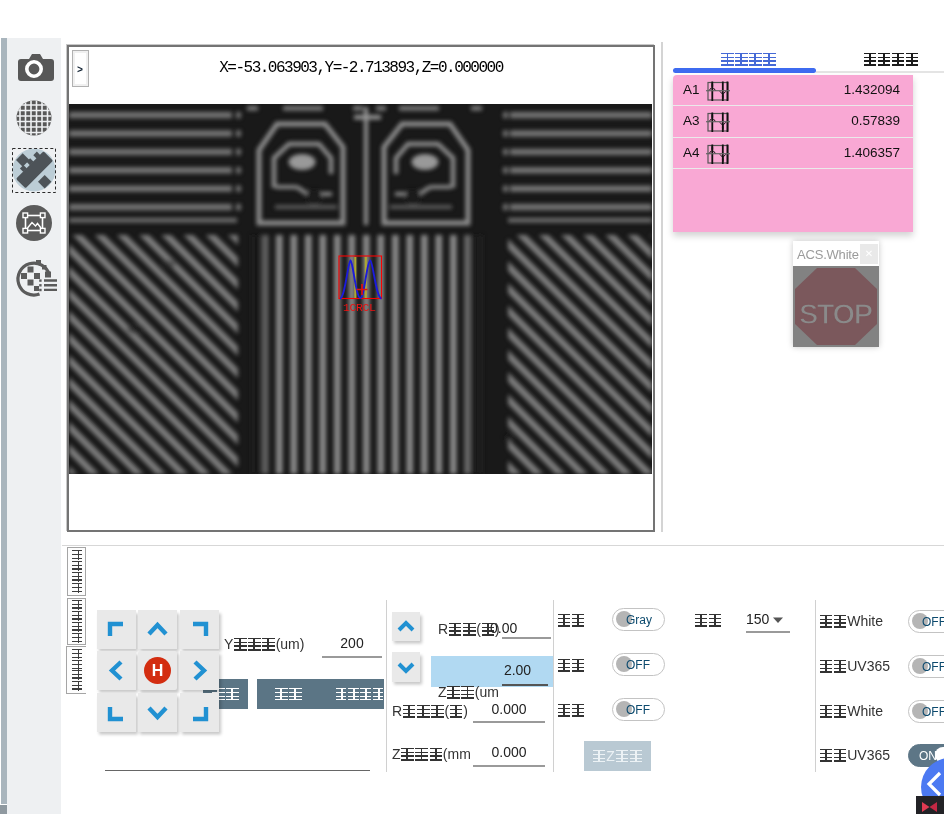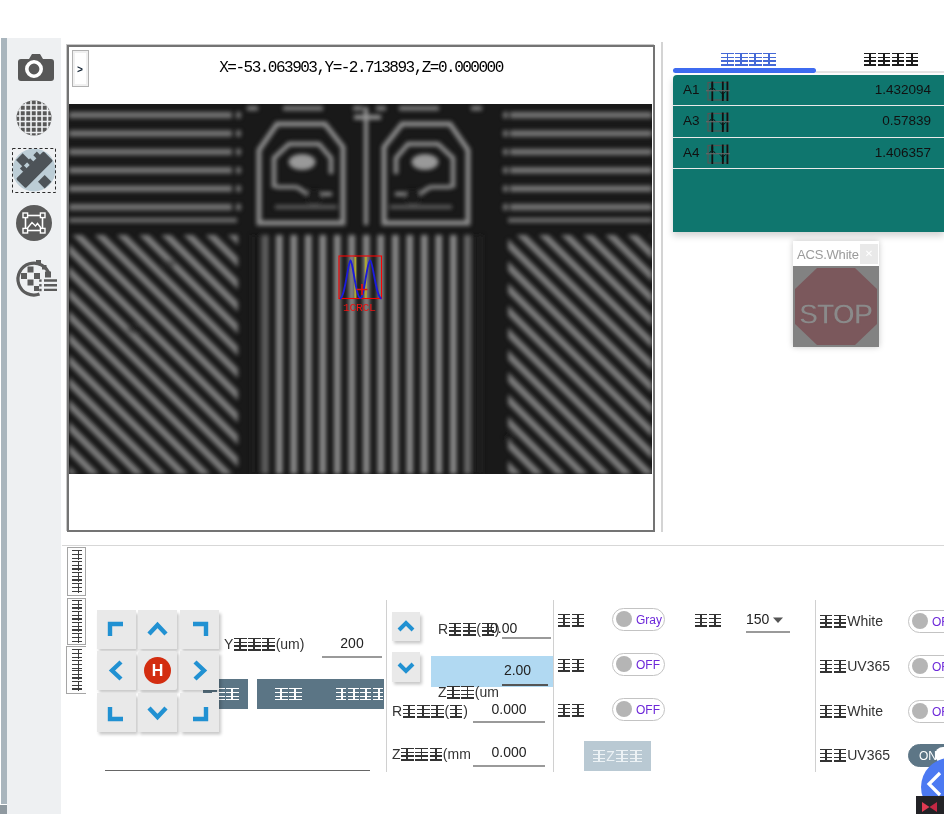--- a/index.html
+++ b/index.html
@@ -24,21 +24,21 @@
             background:#fff; box-shadow:inset 0 0 0 2px #f0f0f0; font:bold 10px "Liberation Mono",monospace;
             color:#123; padding:14px 0 0 4px; }
   #coords { left:0; top:12px; width:584px; text-align:center;
             font:16px "Liberation Mono", monospace; color:#000; letter-spacing:-1.5px; }
   #sep1 { left:661px; top:42px; width:2px; height:490px; background:#d4d4d4; }
   
   #tab1 { left:677px; top:51px; width:143px; text-align:center; color:#4569d6; font-size:14px; }
   #tab2 { left:820px; top:51px; width:142px; text-align:center; color:#1c1c1c; font-size:14px; }
   #tabline { left:673px; top:68px; width:143px; height:5px; background:#3e6bf0; border-radius:2.5px; }
   
-  #mlist { left:673px; top:75px; width:271px; height:157px; background:#0f766e;
+  #mlist { left:673px; top:75px; width:240px; height:157px; background:#f9a8d4;
            border-radius:4px 0 0 0; box-shadow:0 4px 7px rgba(0,0,0,.18); }
   .mrow { position:relative; height:31.4px; border-bottom:1px solid #eaeaea; }
   .mrow .nm { position:absolute; left:10px; top:7px; font-size:13.5px; color:#111; }
   .mrow svg { position:absolute; left:31px; top:6px; }
   .mrow .vl { position:absolute; right:13px; top:7px; font-size:13.5px; color:#111; }
   .mrow.sel { background:#dcdcdc; }
   
   #estop { left:793px; top:241px; width:86px; height:106px; background:#fff;
            box-shadow:0 0 6px rgba(0,0,0,.22); }
   #estop .ttl { position:absolute; left:4px; top:6px; font-size:13px; color:#9b9b9b; letter-spacing:-.2px; }
@@ -55,21 +55,21 @@
   .val { position:absolute; font-size:14px; color:#222; }
   .uline { position:absolute; height:1.5px; background:#9a9a9a; }
   .mbtn { position:absolute; height:30px; background:#5b7585; color:#fff; font-size:14px;
           display:flex; align-items:center; justify-content:center; overflow:hidden; }
   .vdiv { position:absolute; width:1px; top:600px; height:172px; background:#d0d0d0; }
   
   .tog { position:absolute; width:53px; height:23px; border:1.5px solid #c3c3c3; border-radius:12px;
          background:#fff; }
   .tog .kn { position:absolute; left:2.5px; top:2px; width:16px; height:16px; border-radius:50%;
              background:#b5b5b5; }
-  .tog .tx { position:absolute; left:23px; top:4px; font-size:12px; color:#6d28d9; }
+  .tog .tx { position:absolute; left:13px; top:4px; font-size:12px; color:#0c4a6e; }
   .tog.on { background:#5d7686; border-color:#5d7686; }
   .tog.on .kn { left:auto; right:9px; background:#fff; }
   .tog.on .tx { left:10px; color:#fff; }
 </style>
 </head>
 <body>
 <div class="abs" id="strip"></div>
 <div class="abs" id="strip2"></div>
 <div class="abs" id="sidebar"></div>
 <svg class="abs" id="icons" style="left:7px;top:38px" width="54" height="280" viewBox="0 0 54 280">

